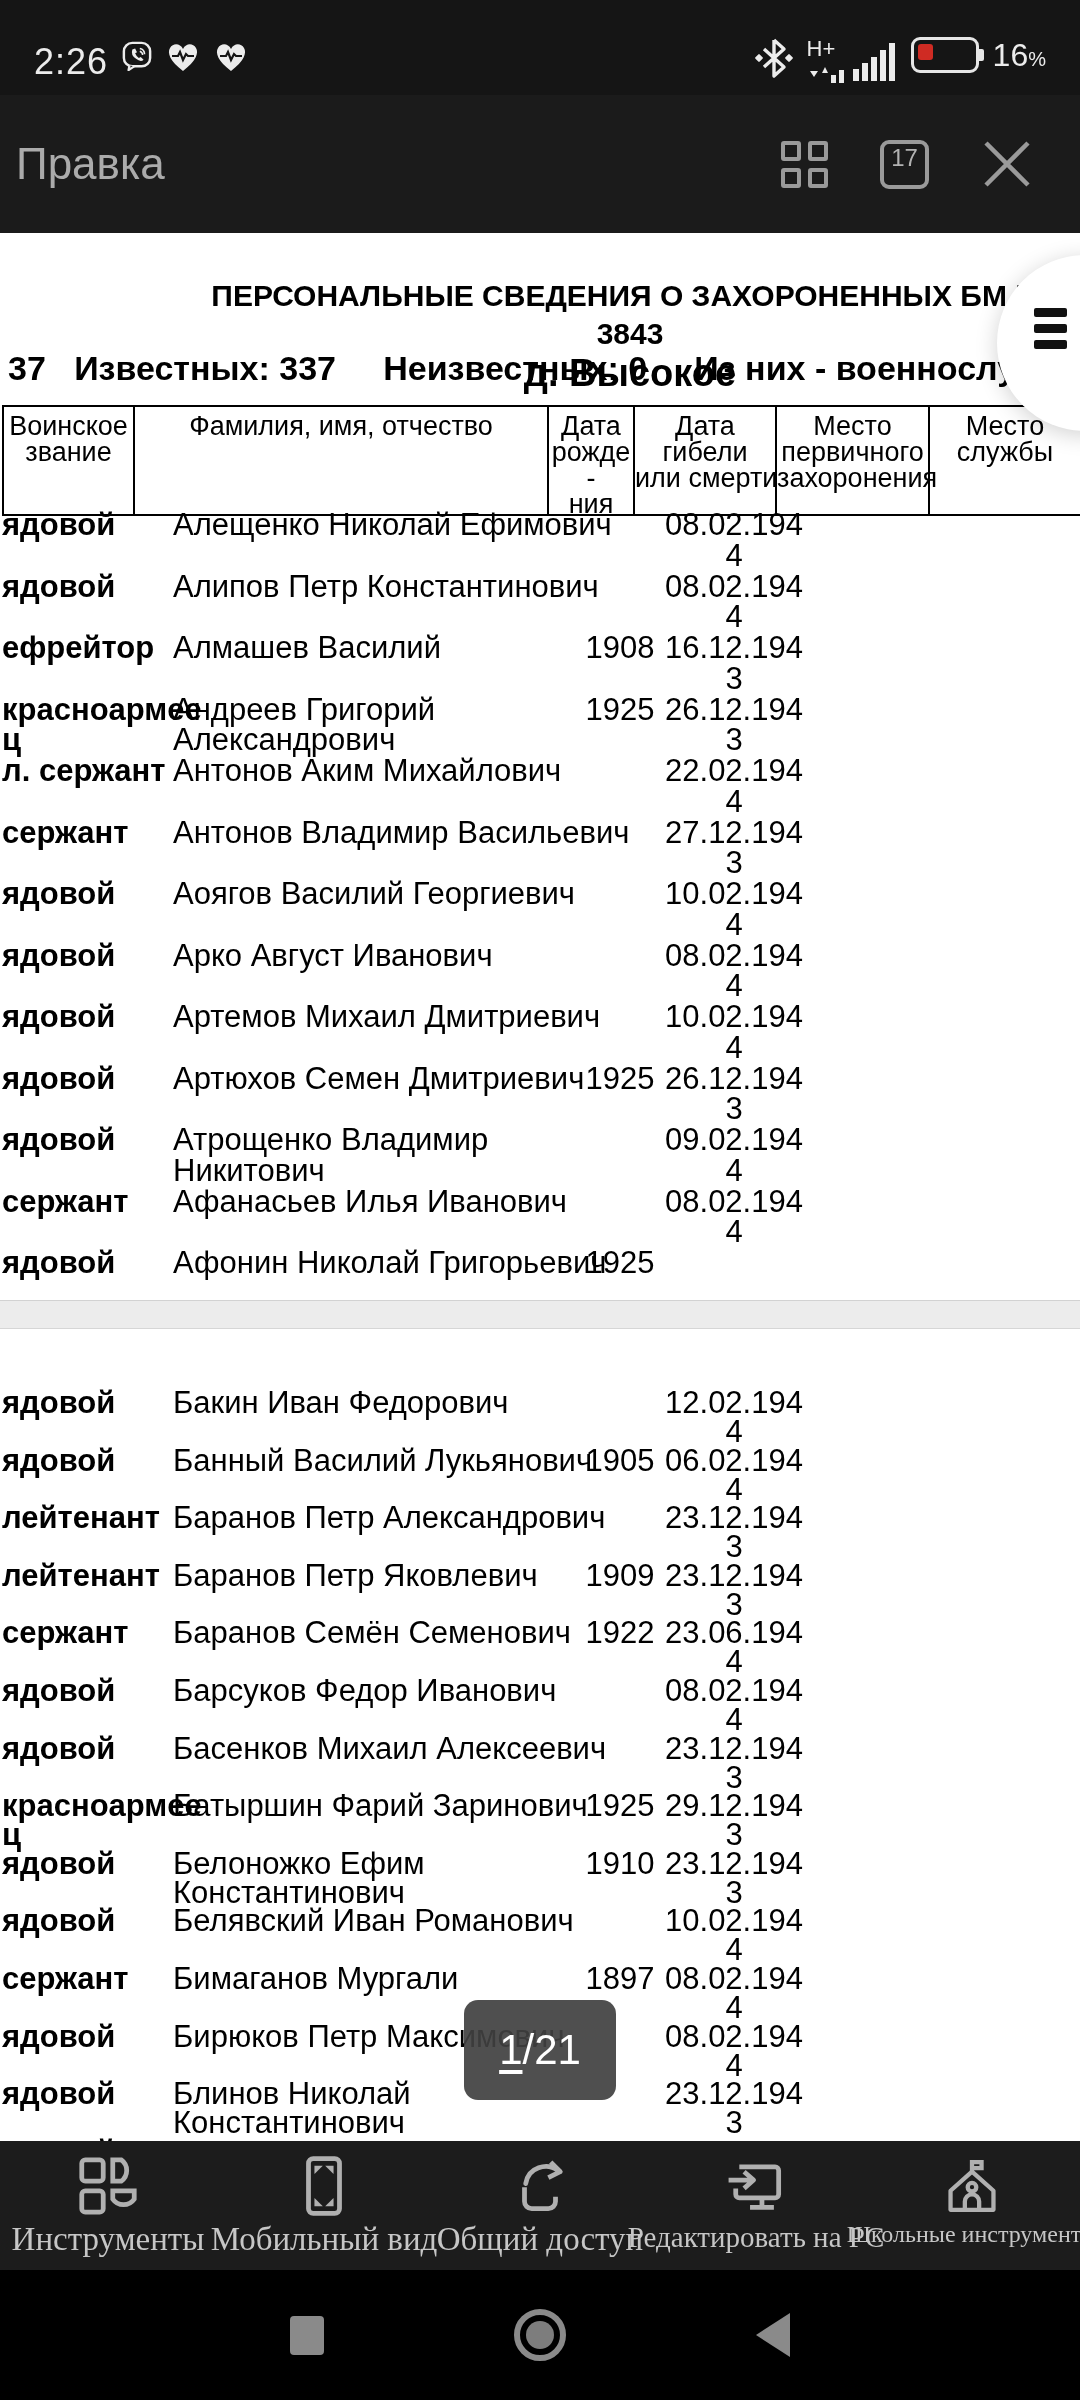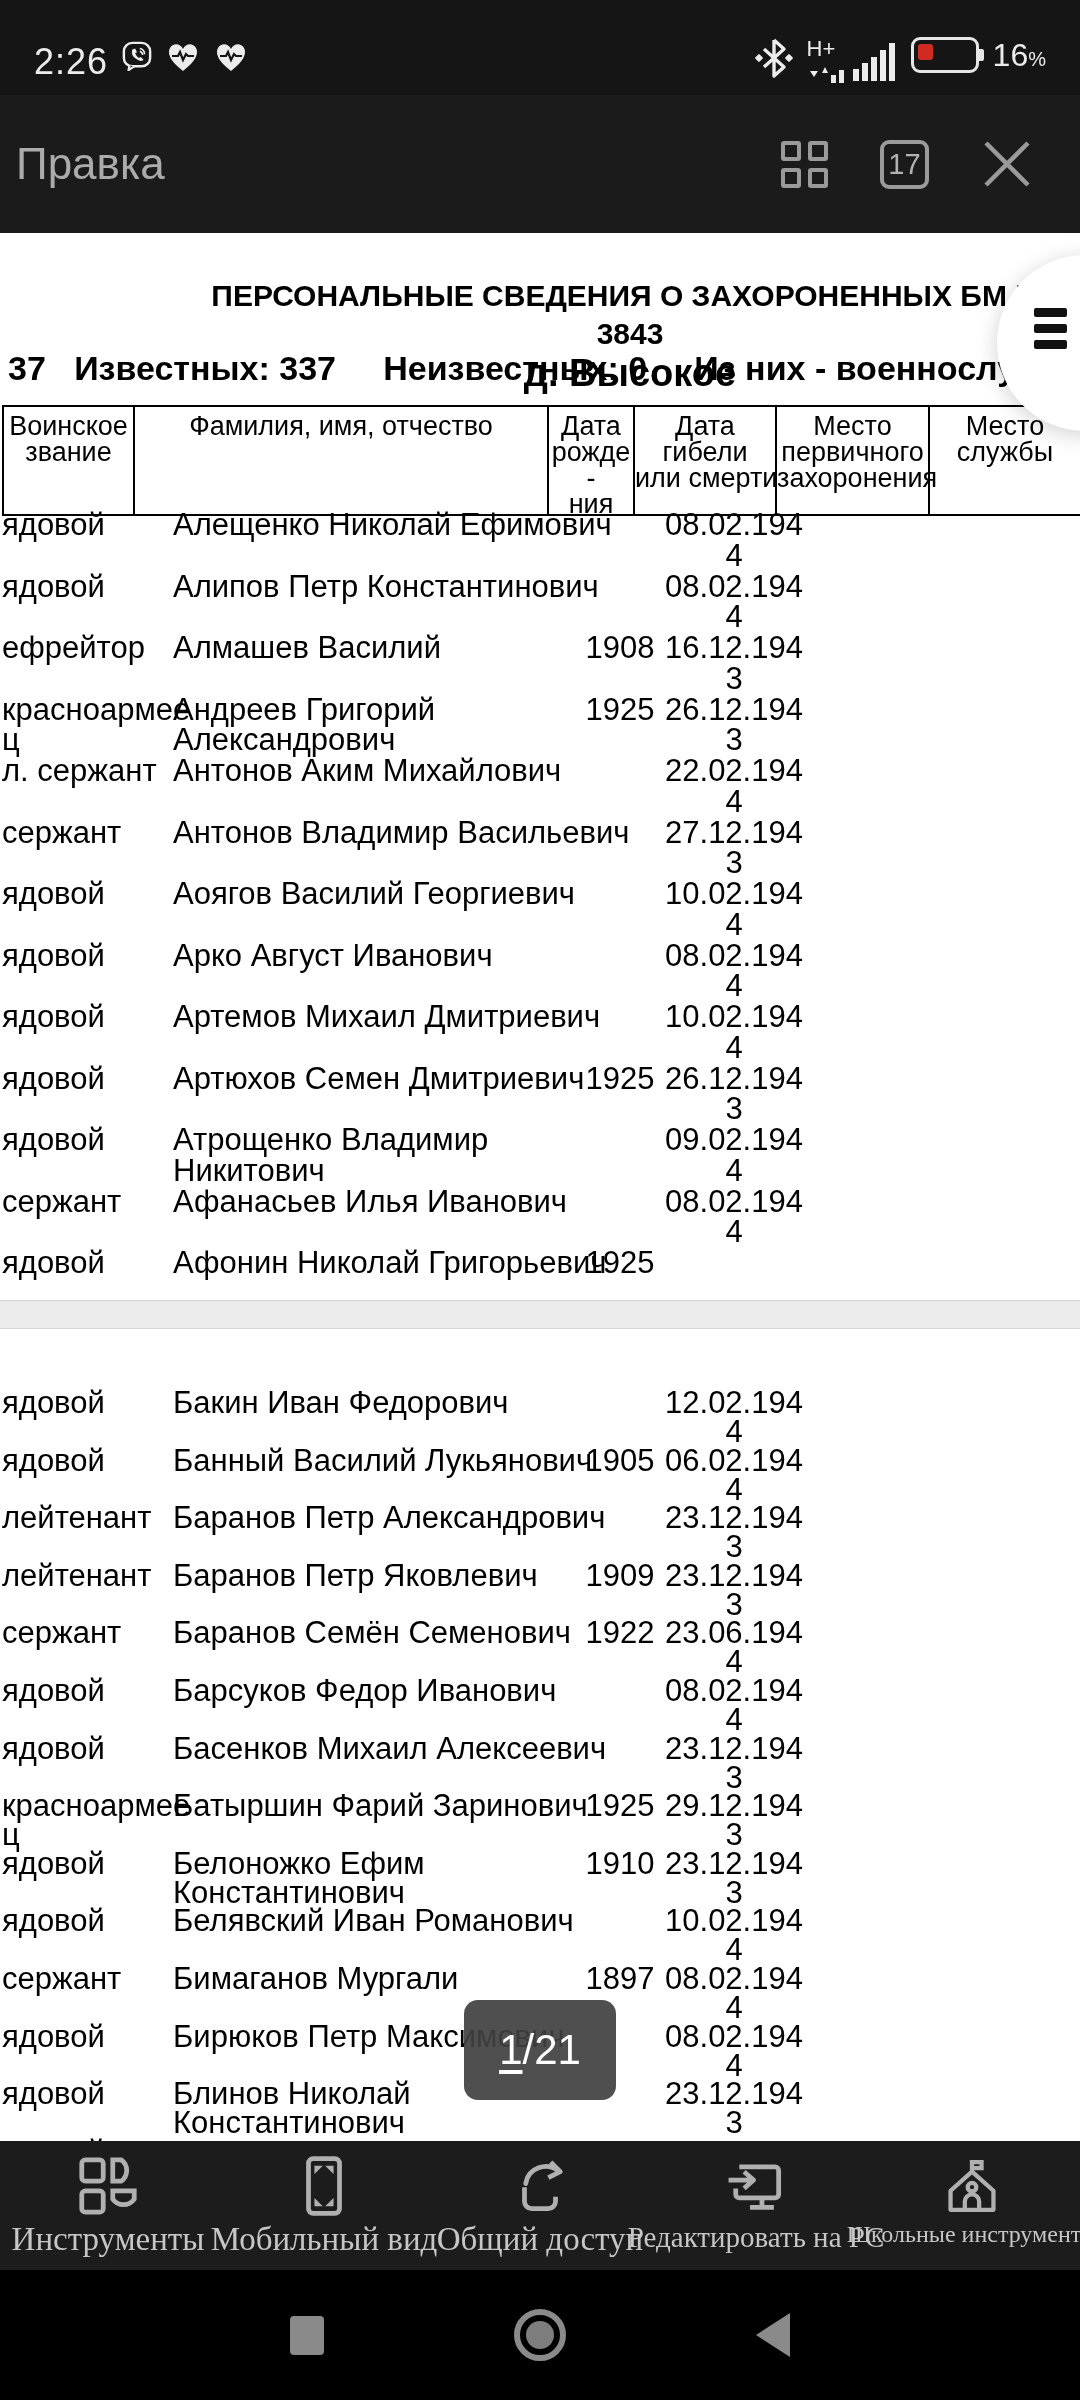--- a/index.html
+++ b/index.html
@@ -22,21 +22,21 @@
 
   
   .appbar{position:absolute;left:0;top:95px;width:1080px;height:138px;background:#1b1b1b;
           display:flex;align-items:center;justify-content:space-between;
           padding:0 47px 0 16px;box-sizing:border-box;}
   .appbar-title{color:#ababab;font-size:44px;}
   .appbar-icons{display:flex;align-items:center;gap:52px;}
   .grid-ico{display:grid;grid-template-columns:20px 20px;grid-template-rows:20px 20px;gap:7px;}
   .grid-ico span{border:4px solid #9a9a9a;border-radius:3px;box-sizing:border-box;}
   .tabbox{width:49px;height:49px;border:4px solid #9a9a9a;border-radius:9px;box-sizing:border-box;
-          display:flex;align-items:center;justify-content:center;color:#b2b2b2;font-size:29px;}
+          display:flex;justify-content:center;color:#b2b2b2;font-size:24px;}
 
   
   .doc{position:absolute;left:0;top:233px;width:1080px;height:1908px;background:#fff;overflow:hidden;color:#000;}
   .doc-title-wrap{position:absolute;left:180px;top:44px;width:900px;text-align:center;}
   .doc-title{font-size:30px;font-weight:bold;line-height:38px;}
   .doc-subtitle{font-size:38px;font-weight:bold;line-height:40px;}
   .doc-stats{position:absolute;left:8px;top:116px;font-size:34px;font-weight:bold;white-space:pre;}
 
   .menu-fab{position:absolute;left:997px;top:22px;width:176px;height:176px;border-radius:50%;
             background:#fff;box-shadow:0 4px 22px rgba(0,0,0,0.18);}
@@ -53,21 +53,21 @@
   .th:nth-child(4){width:142px;}
   .th:nth-child(5){width:153px;}
   .th:nth-child(6){width:300px;border-right:none;text-align:left;}
   .th:nth-child(6) span{display:block;width:150px;text-align:center;}
 
   .rows{position:absolute;left:2px;width:1258px;}
   .rows.p1{top:277px;} .rows.p1 .trow{height:61.5px;line-height:30.75px;}
   .rows.p2{top:1155px;} .rows.p2 .trow{height:57.6px;line-height:29px;}
   .trow{display:flex;font-size:31px;white-space:pre;}
   .td{box-sizing:border-box;overflow:visible;}
-  .td.rank{width:161px;}
+  .td.rank{width:161px;font-weight:bold;}
   .td.name{width:414px;padding-left:10px;}
   .td.born{width:86px;text-align:center;}
   .td.died{width:142px;text-align:center;}
   .td.place1{width:153px;} .td.place2{width:300px;}
 
   .page-gap{position:absolute;left:0;top:1067px;width:1080px;height:27px;background:#ececec;
             border-top:1px solid #d2d2d2;border-bottom:1px solid #d6d6d6;}
 
   .page-badge{position:absolute;left:464px;top:1767px;width:152px;height:100px;border-radius:14px;
               background:rgba(64,64,64,0.92);color:#fff;display:flex;align-items:center;justify-content:center;

